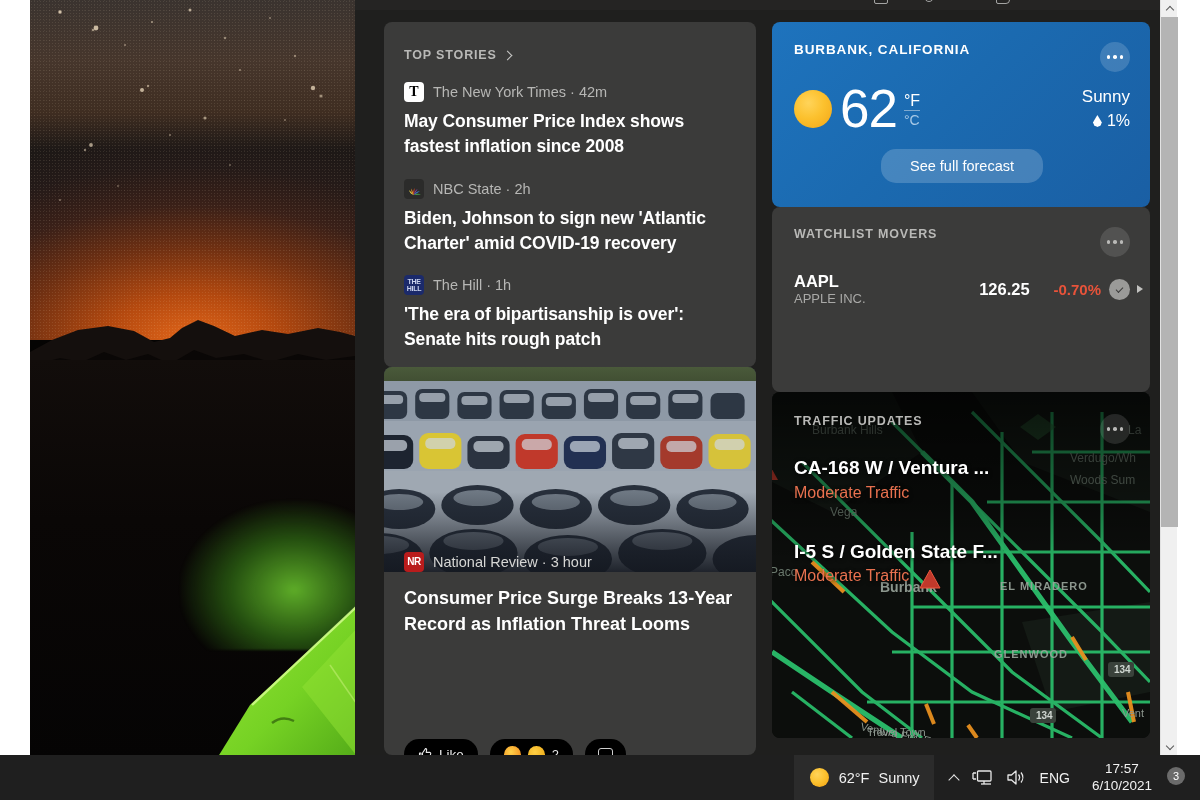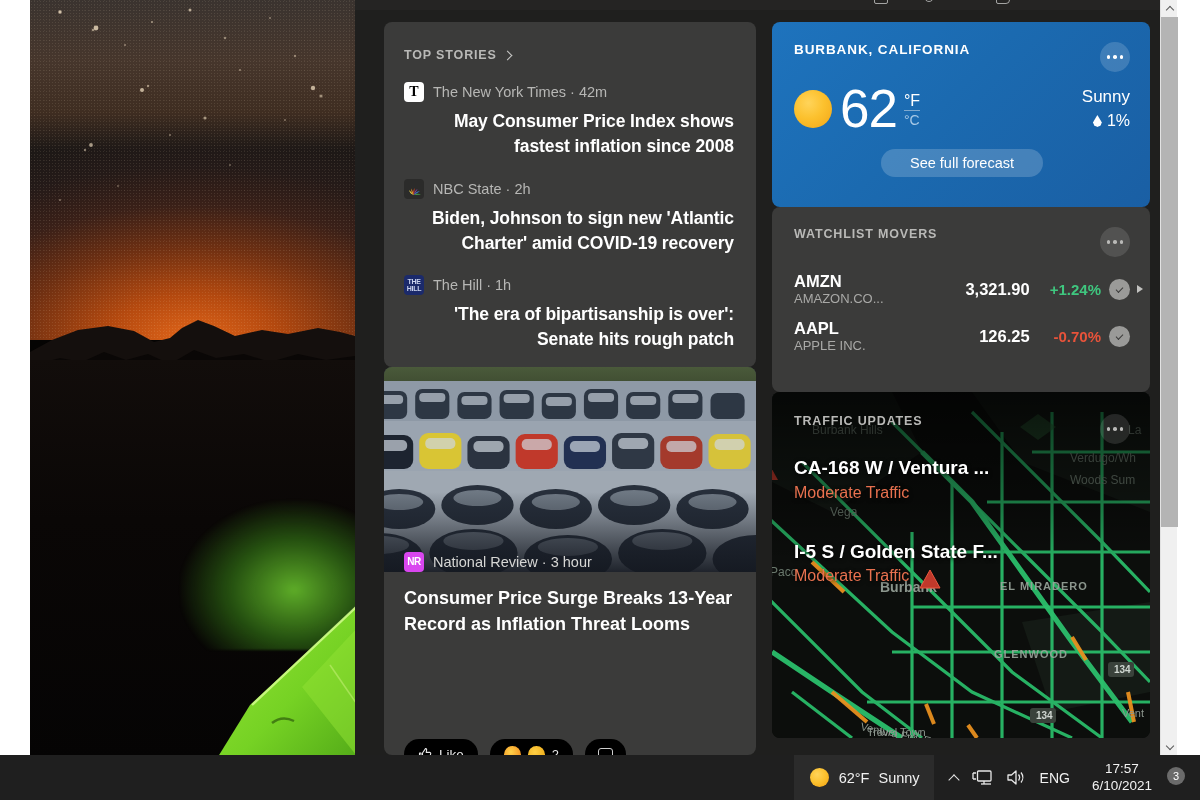--- a/index.html
+++ b/index.html
@@ -95,24 +95,24 @@
   .story:last-child { margin-bottom:0; }
   .story-src { display:flex; align-items:center; gap:9px; margin-bottom:7px; }
   .src-ico {
     width:20px; height:20px; border-radius:4px; flex:none;
     display:flex; align-items:center; justify-content:center;
     font-size:11px; font-weight:700; overflow:hidden;
   }
   .ico-nyt { background:#ffffff; color:#000; font-family:"Liberation Serif", serif; font-size:14px; }
   .ico-nbc { background:#2b2b2a; position:relative; }
   .ico-hill { background:#1b2a6b; color:#c9d2ee; font-size:7px; font-weight:700; letter-spacing:-.3px; line-height:1; text-align:center; }
-  .ico-nr { background:#d946ef; color:#fff; font-size:10px; font-weight:700; letter-spacing:-.5px; }
+  .ico-nr { background:#b91c1c; color:#fff; font-size:10px; font-weight:700; letter-spacing:-.5px; }
   .src-name { font-size:14.5px; color:#b7b7b5; }
   .story-title {
-    font-size:17.5px; line-height:1.42; color:#ffffff; font-weight:700; letter-spacing:-.1px;text-align:right;
+    font-size:17.5px; line-height:1.42; color:#ffffff; font-weight:700; letter-spacing:-.1px;
   }
 
   
   .news-card { height:400px; }
   .news-photo { position:absolute; left:0; top:0; width:100%; height:205px; overflow:hidden; background:#2c3340; }
   .lot-sky { position:absolute; left:0; top:0; width:100%; height:28px; background:linear-gradient(#4a5a3a,#39452c); }
   .carrow { position:absolute; left:-4%; width:108%; }
   .news-body { position:absolute; left:0; top:185px; width:100%; padding:0 20px; }
   .news-src { display:flex; align-items:center; gap:9px; margin-bottom:14px; }
   .news-title { font-size:18px; line-height:1.42; font-weight:700; color:#fff; }
@@ -149,21 +149,21 @@
   }
   .w-temp { font-size:53px; line-height:1; color:#fff; font-weight:400; letter-spacing:-1px; }
   .w-units { margin-left:7px; margin-top:4px; }
   .w-unit-f { font-size:16px; color:#fff; line-height:1.15; }
   .w-unit-c { font-size:14px; color:#a8c9e6; line-height:1.2; border-top:1px solid #7fa9ce; padding-top:1px; }
   .w-right { margin-left:auto; text-align:right; }
   .w-cond { font-size:17px; color:#fff; }
   .w-precip { display:flex; align-items:center; justify-content:flex-end; gap:5px; margin-top:5px; font-size:16px; color:#fff; }
   .drop { width:9px; height:12px; background:#fff; border-radius:50% 50% 50% 50%/60% 60% 40% 40%; clip-path:polygon(50% 0,100% 62%,85% 92%,50% 100%,15% 92%,0 62%); }
   .w-btn {
-    margin:14px auto 0; width:162px; height:28px; border-radius:15px;
+    margin:14px auto 0; width:162px; height:34px; border-radius:15px;
     background:rgba(255,255,255,.19); color:#fff; font-size:14.5px;
     display:flex; align-items:center; justify-content:center; cursor:pointer;
   }
 
   
   .watchlist { height:185px; padding:20px 20px 0 22px; position:relative; }
   .wl-head { display:flex; justify-content:space-between; align-items:flex-start; margin-bottom:14px; }
   .wl-row { display:flex; align-items:center; margin-bottom:10px; }
   .wl-names { width:155px; }
   .wl-sym { font-size:16.5px; color:#fff; font-weight:700; line-height:1.22; }
@@ -492,31 +492,20 @@
         <div class="card watchlist">
           <div class="wl-head">
             <span class="card-kicker">WATCHLIST MOVERS</span>
             <span class="dots-btn dim">
                 <i></i>
                 <i></i>
                 <i></i>
               </span>
           </div>
 
-          <div class="wl-row">
-            <span class="wl-names">
-              <div class="wl-sym">AMZN</div>
-              <div class="wl-co">AMAZON.CO...</div>
-            </span>
-            <span class="wl-price">3,321.90</span>
-            <span class="wl-chg" style="color:#3fc77f">+1.24%</span>
-            <span class="wl-check">
-                <span class="tick"></span>
-              </span>
-          </div>
 
           <div class="wl-row">
             <span class="wl-names">
               <div class="wl-sym">AAPL</div>
               <div class="wl-co">APPLE INC.</div>
             </span>
             <span class="wl-price">126.25</span>
             <span class="wl-chg" style="color:#e8533a">-0.70%</span>
             <span class="wl-check">
                 <span class="tick"></span>

